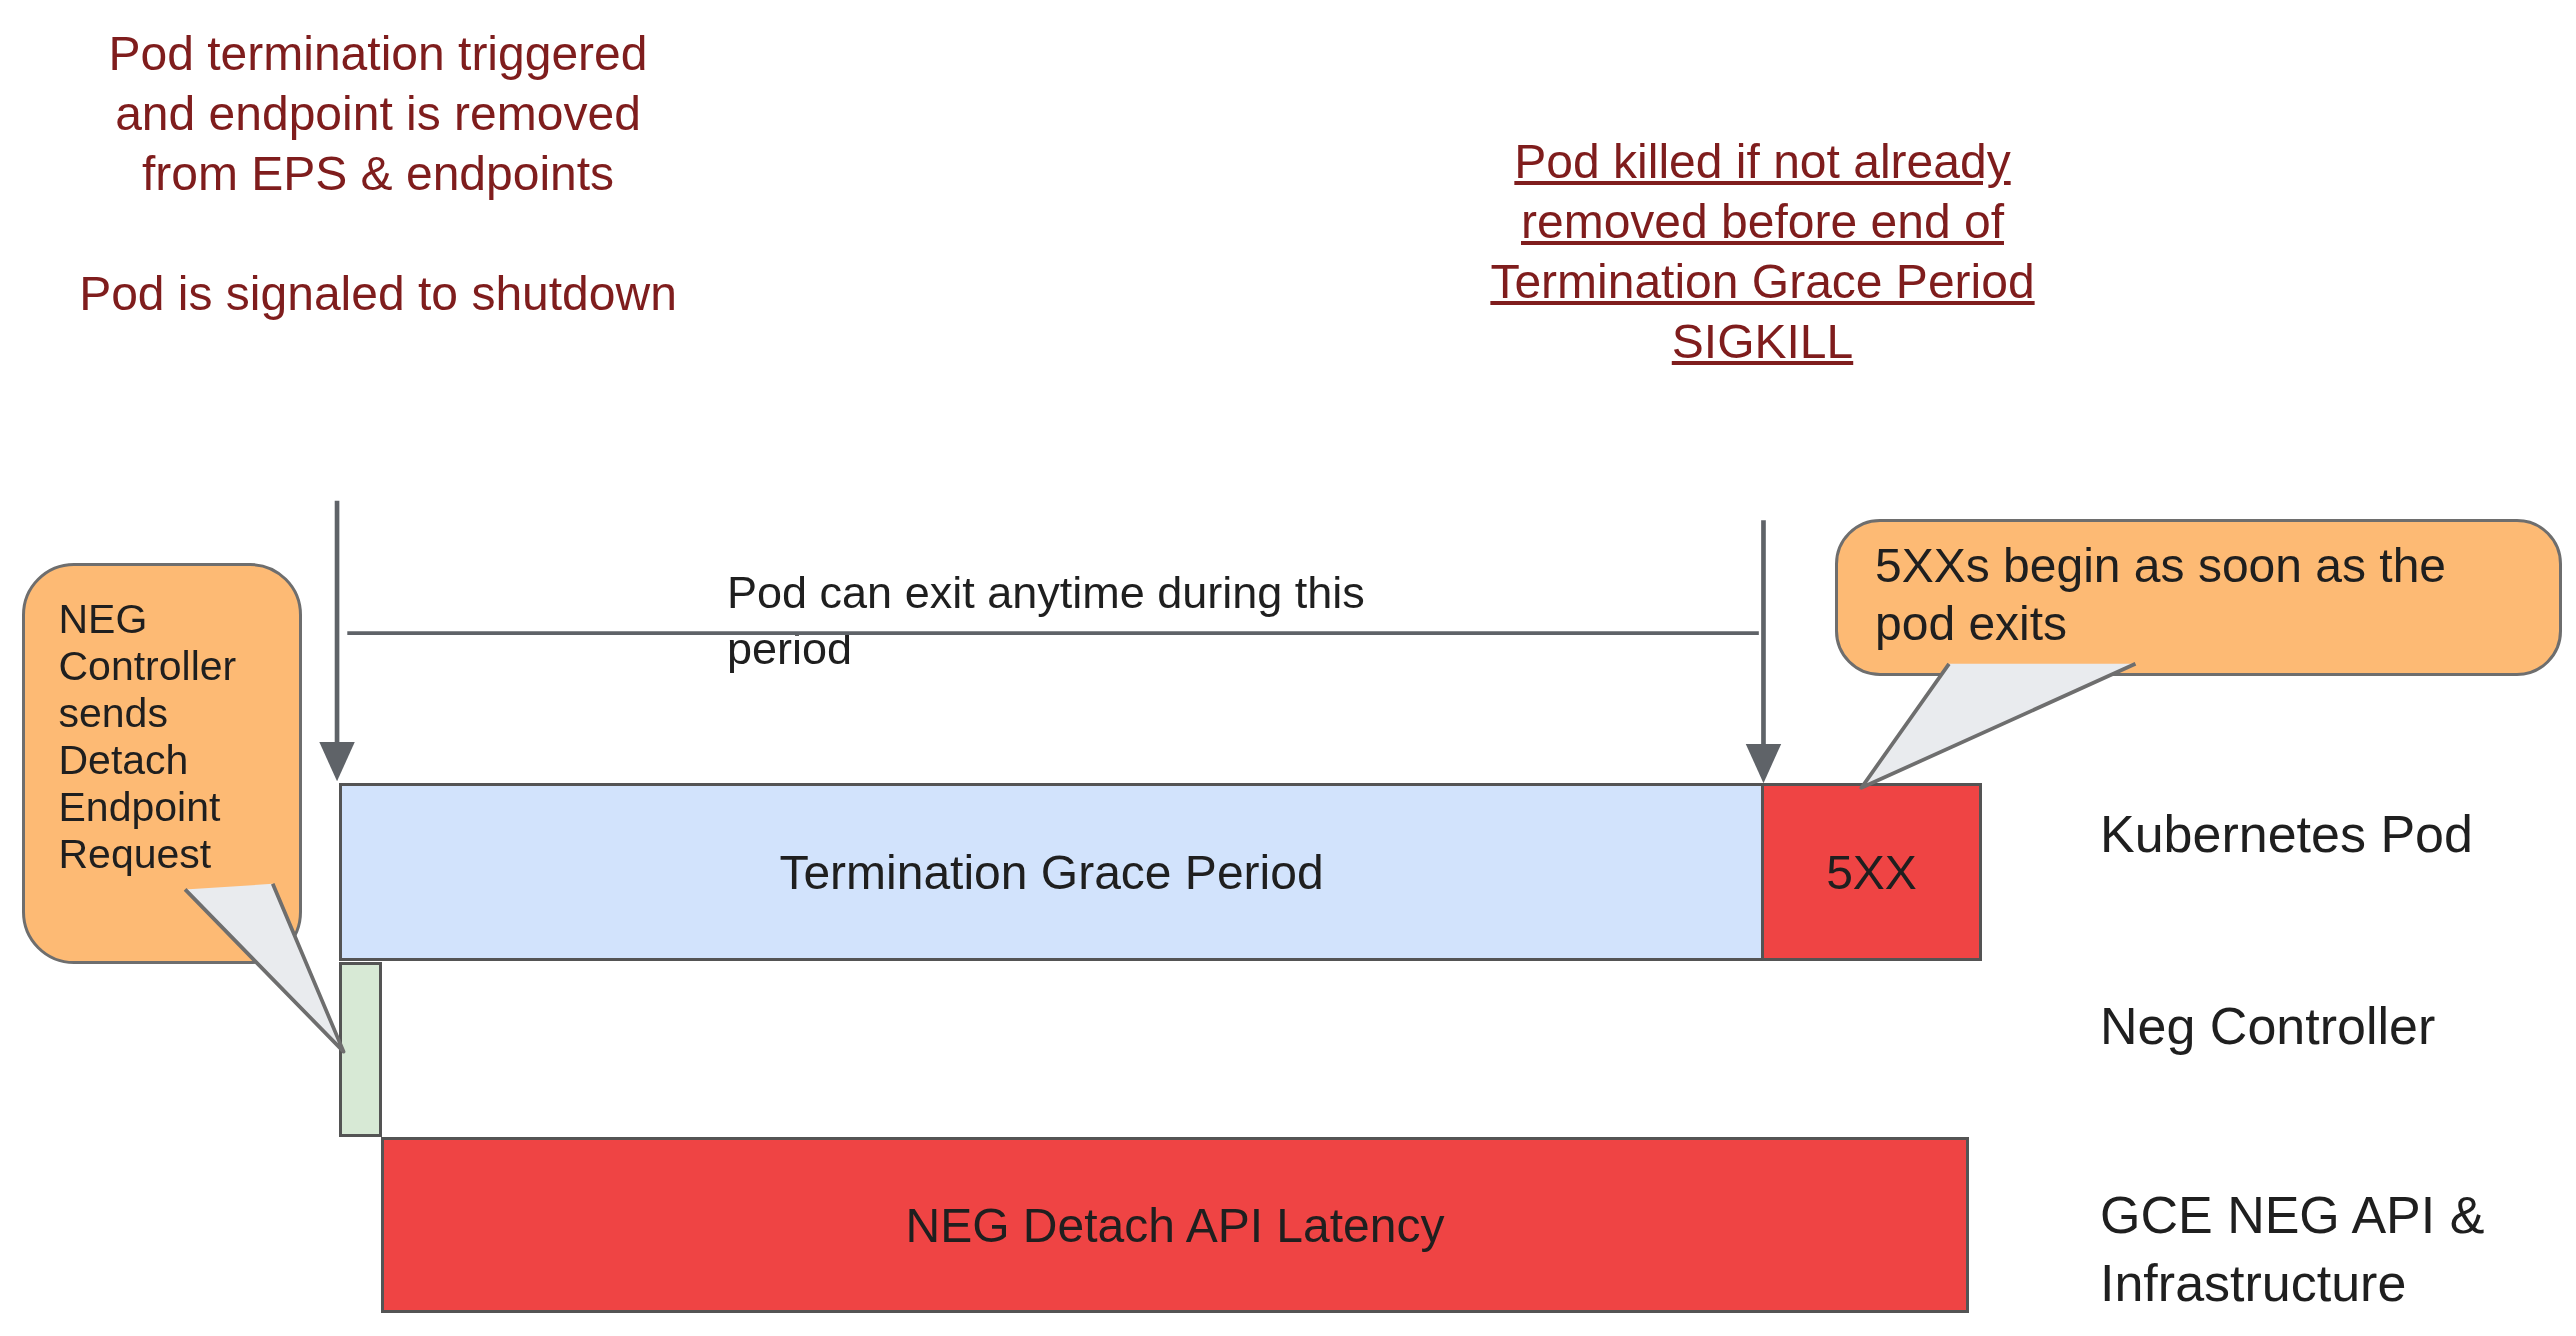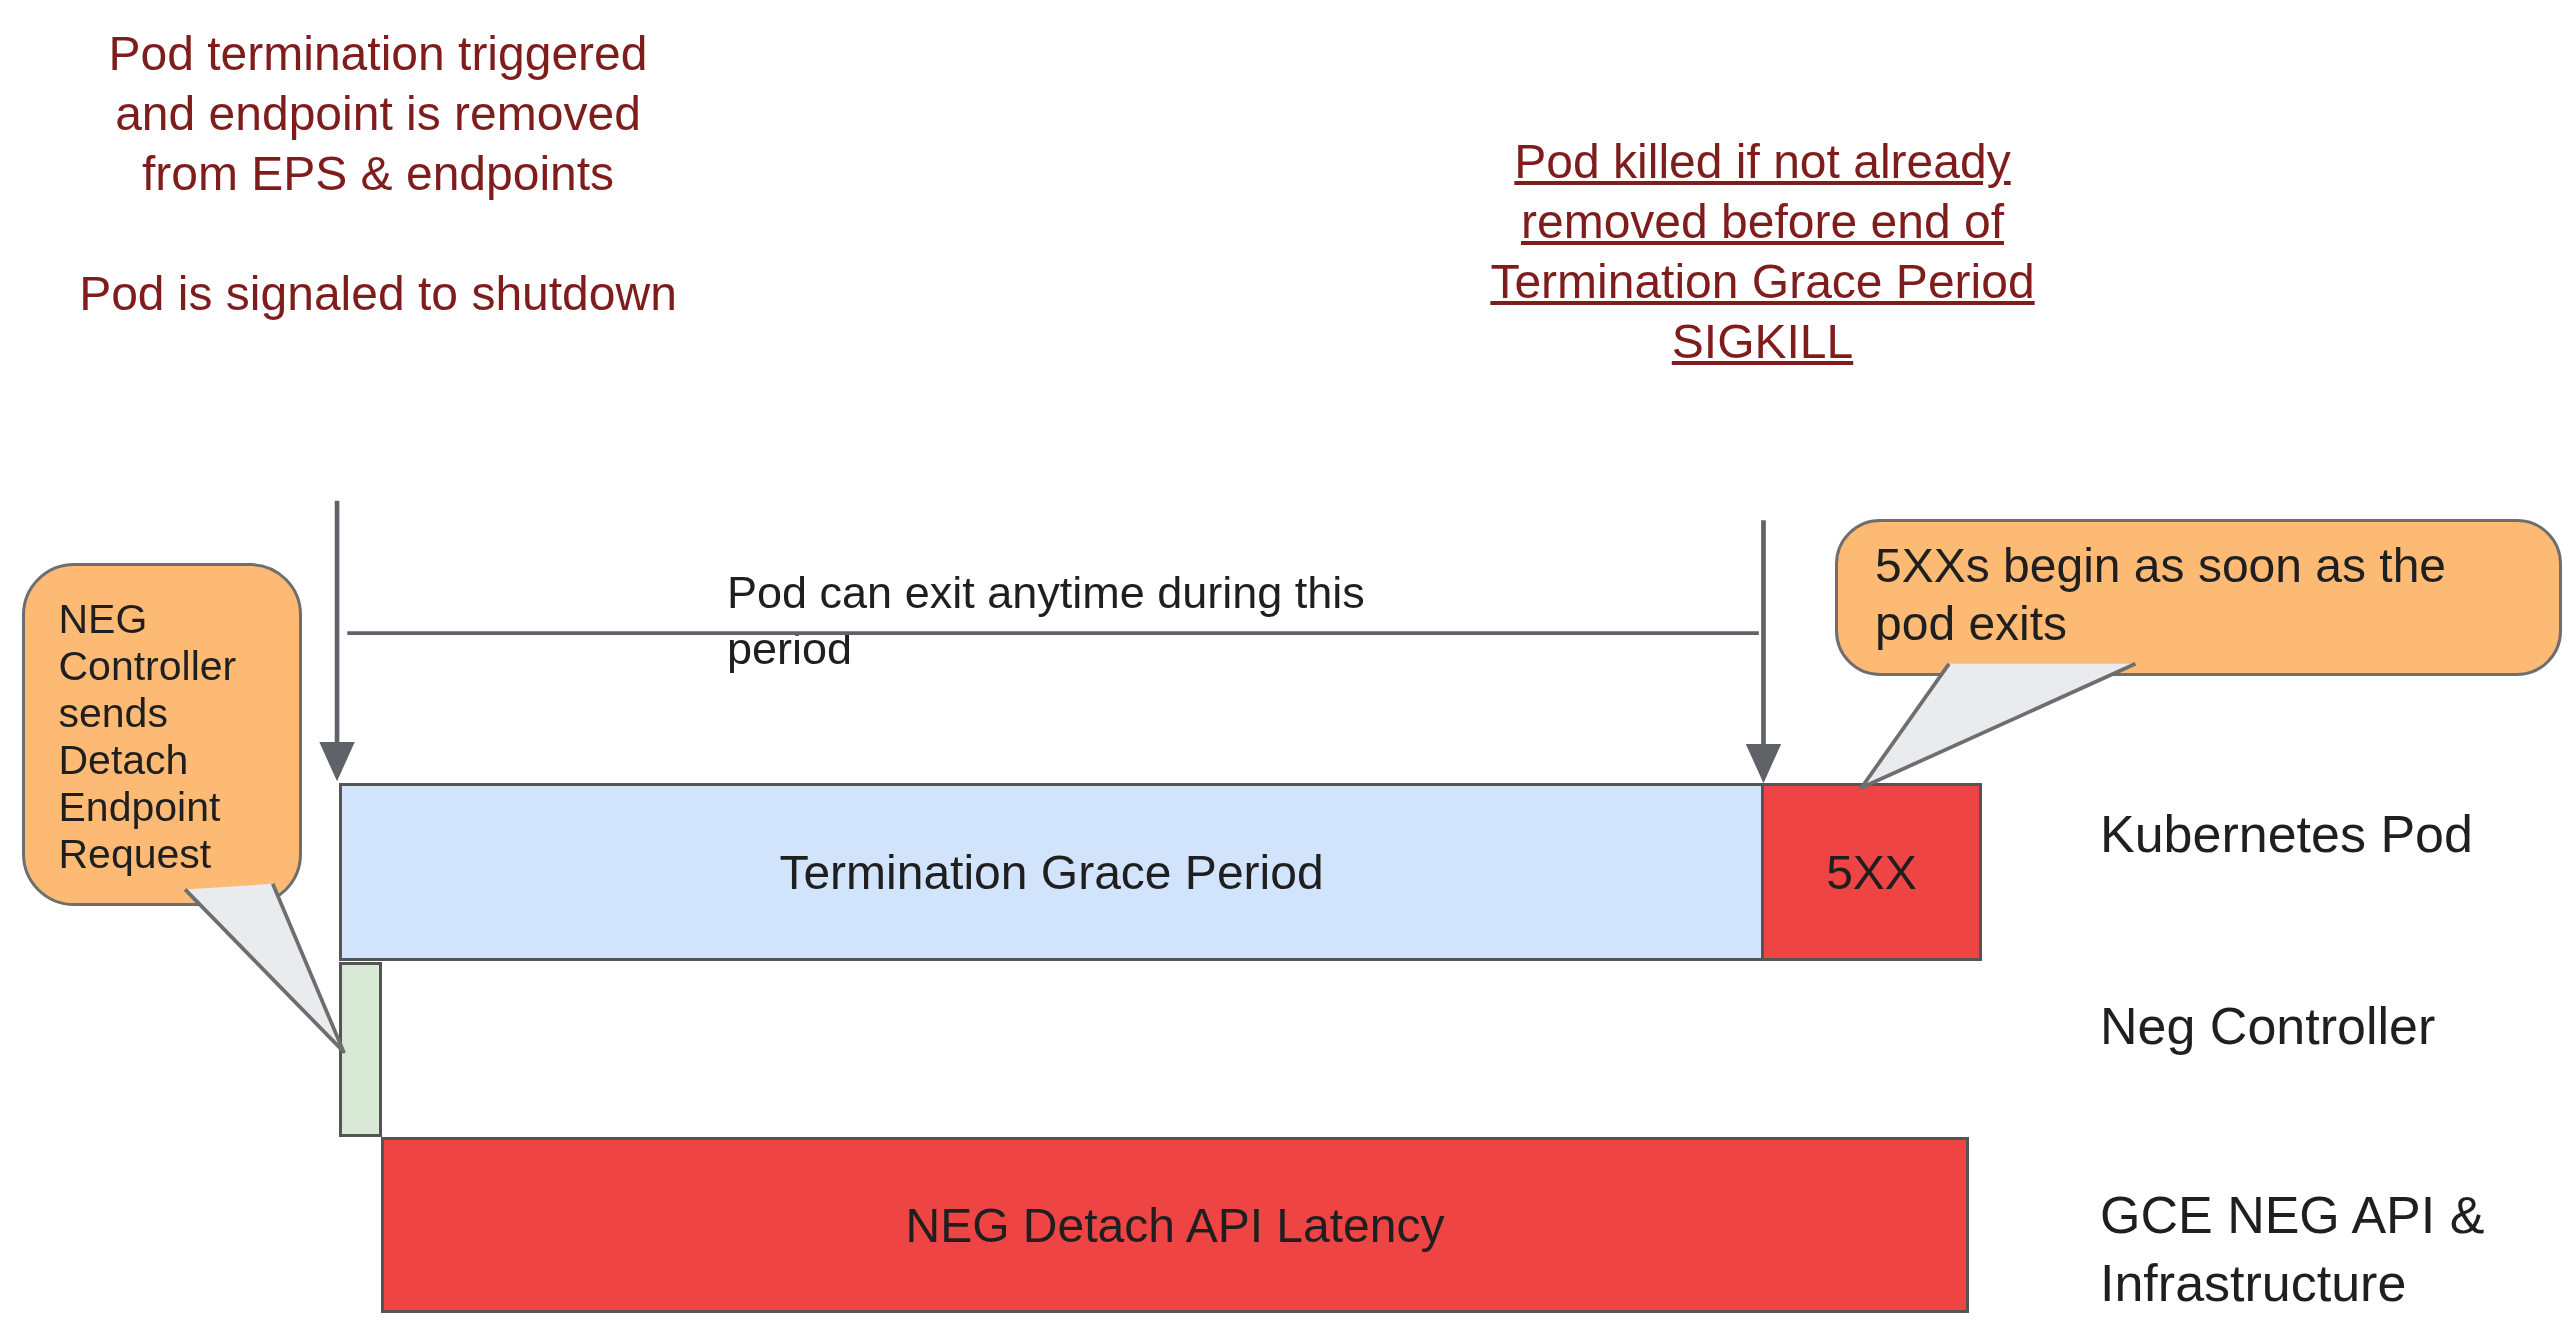--- a/index.html
+++ b/index.html
@@ -40,21 +40,21 @@
   .bar-detach  { left: 339px;  top: 962px; width: 43px;   height: 175px; background: #d7e9d5; }
   .bar-latency { left: 381px;  top: 1137px; width: 1588px; height: 176px; background: #ef4444; }
   .callout {
     position: absolute;
     box-sizing: border-box;
     background: #fdba74;
     border: 3.7px solid #6e6e6e;
     z-index: 2;
   }
   .callout-left {
-    left: 21.5px; top: 563px; width: 280px; height: 343px;
+    left: 21.5px; top: 563px; width: 280px; height: 401px;
     border-radius: 52px;
     padding: 30px 0 0 34px;
     font-size: 41px; line-height: 47px;
   }
   .callout-right {
     left: 1835px; top: 519px; width: 727px; height: 157px;
     border-radius: 45px;
     padding: 15px 0 0 37px;
     font-size: 48px; line-height: 58px;
   }

